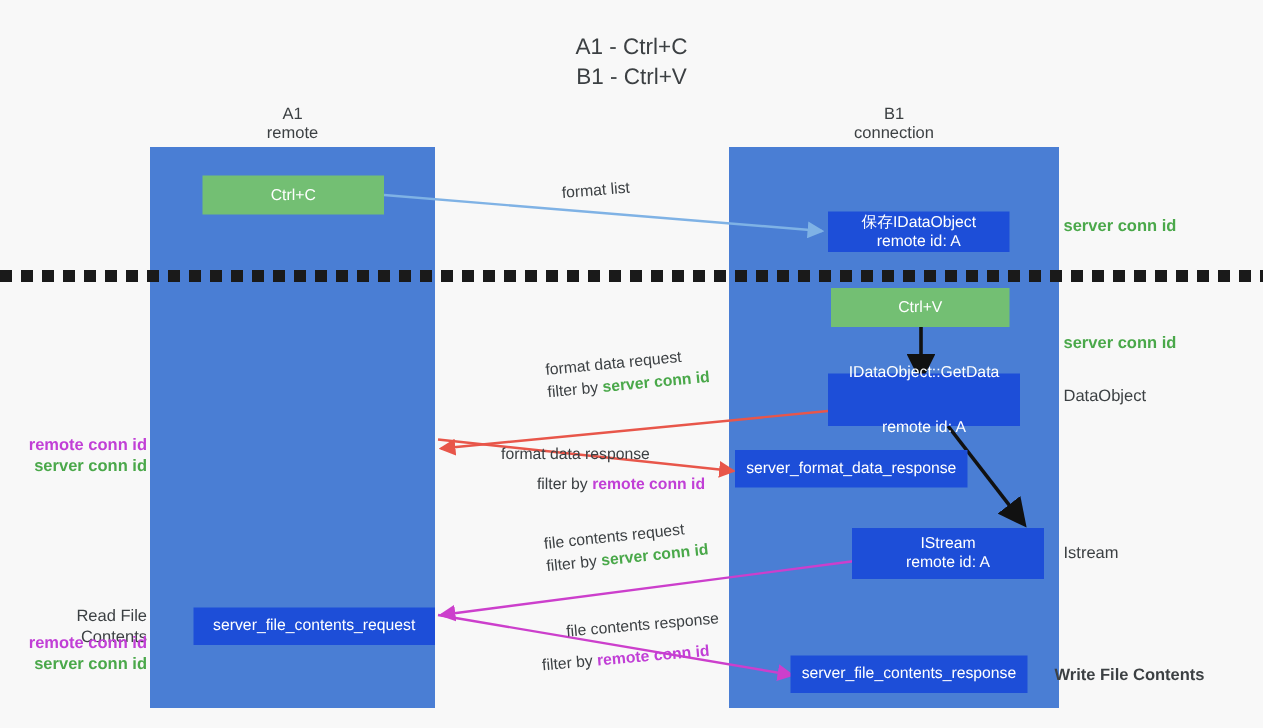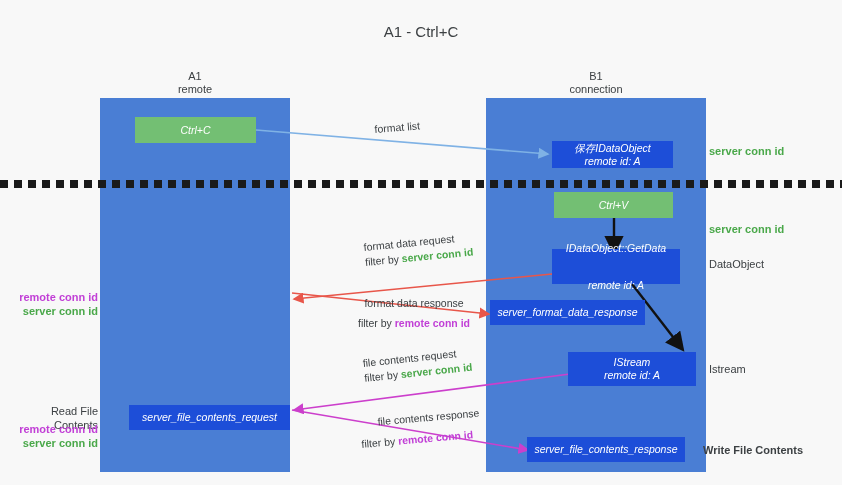--- a/index.html
+++ b/index.html
@@ -31,21 +31,20 @@
   #laneA{left:100px;top:86px;width:190px;height:374px;}
   #laneB{left:486px;top:86px;width:220px;height:374px;}
 
   
   .box{
     box-sizing:border-box;
     display:flex;flex-direction:column;
     align-items:center;justify-content:center;
     color:#ffffff;font-size:10.5px;line-height:13px;
     text-align:right;
-    font-style:italic;
   }
   .green{background:#73bf73;}
   .orange{background:#1d4ed8;}
 
   
   .side{font-size:11px;line-height:14px;}
   .green-t{color:#4aa84a;font-weight:bold;}
   .purple-t{color:#c13fd6;font-weight:bold;}
   .dark-t{color:#3c4043;}
 
@@ -62,20 +61,21 @@
 
   svg.ov{position:absolute;left:0;top:0;width:842px;height:485px;pointer-events:none;}
 </style>
 </head>
 <body>
 
 <div id="stage">
 
   <div class="abs" id="title">
     <div>A1 - Ctrl+C</div>
+    <div>B1 - Ctrl+V</div>
   </div>
 
   <div class="abs col-cap" id="capA">
     <div>A1</div>
     <div>remote</div>
   </div>
   <div class="abs col-cap" id="capB">
     <div>B1</div>
     <div>connection</div>
   </div>
@@ -170,21 +170,21 @@
   </div>
 
   <div class="abs ann" style="left:374px;top:110px;transform:rotate(-4.5deg);transform-origin:left top;">format list</div>
 
   <div class="abs" style="left:363px;top:228px;transform:rotate(-5.5deg);transform-origin:left top;">
     <div class="ann">format data request</div>
     <div class="ann"><span>filter by </span><span class="g">server conn id</span></div>
   </div>
 
   <div class="abs" style="left:334px;top:284px;">
-    <div class="ann" style="text-align:center;width:160px;">format data response</div>
+    <div class="ann" style="text-align:left;width:160px;">format data response</div>
     <div class="ann" style="text-align:center;width:160px;margin-top:5px;"><span>filter by </span><span class="p">remote conn id</span></div>
   </div>
 
   <div class="abs" style="left:362px;top:344px;transform:rotate(-6deg);transform-origin:left top;">
     <div class="ann">file contents request</div>
     <div class="ann"><span>filter by </span><span class="g">server conn id</span></div>
   </div>
 
   <div class="abs" style="left:359px;top:404px;transform:rotate(-5deg);transform-origin:left top;">
     <div class="ann" style="margin-left:18px;">file contents response</div>

